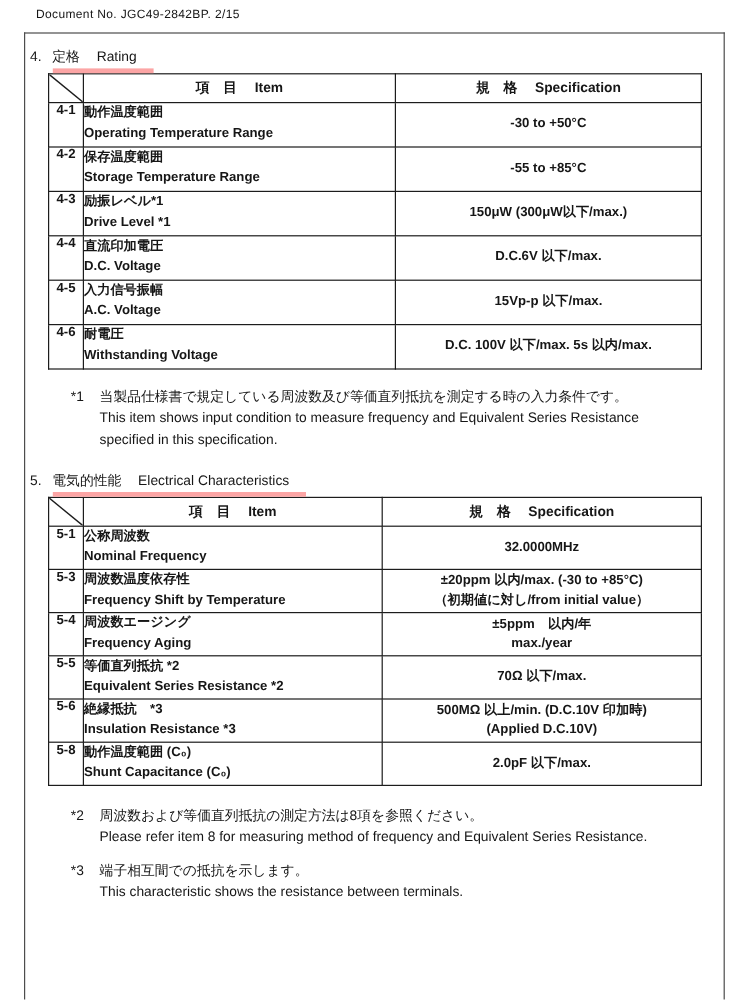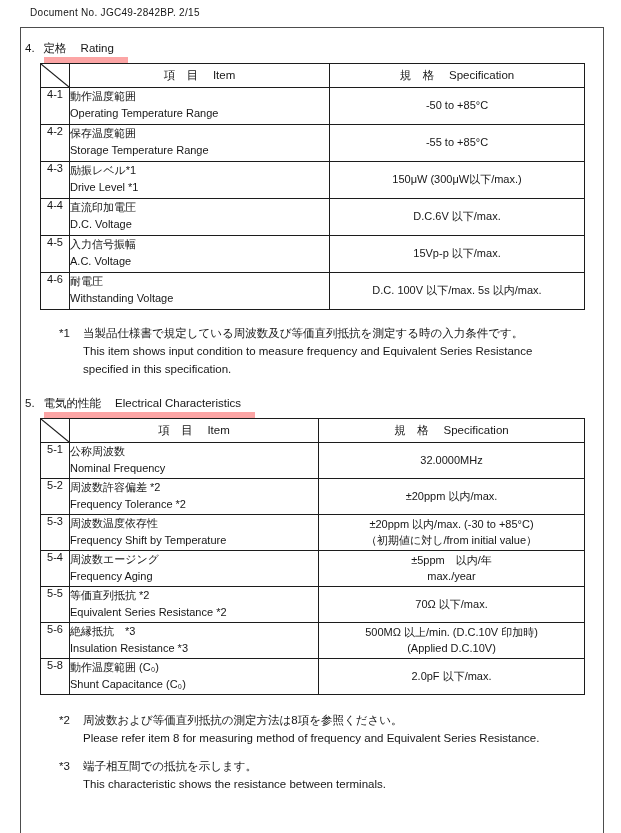--- a/index.html
+++ b/index.html
@@ -21,34 +21,34 @@
     border: 1.5px solid #4d4d4d; border-bottom: none;
     box-sizing: border-box; background: #ffffff;
   }
   .section-title {
     margin: 13px 0 0 4px;
     font-size: 11.5px; line-height: 14px;
     display: flex; align-items: baseline;
   }
   .sec-num { margin-right: 9px; }
   .sec-title-text {
-    border-bottom: 6px solid #fca5a5;
+    border-bottom: 4px solid #fca5a5;
     padding: 0 14px 2px 0;
   }
   .sec-en { margin-left: 14px; }
 
   table.spec-table {
     border-collapse: collapse;
     margin-left: 19px;
     table-layout: fixed;
     width: 544px;
   }
   .spec-table th, .spec-table td {
     border: 1px solid #1c1c1c;
-    font-weight: normal;
+    font-weight: bold;
     padding: 0;
   }
   .head-row { height: 24px; }
   .head-row th { font-size: 11.5px; text-align: center; }
   .t1 .body-row { height: 37px; }
   .t2 .body-row { height: 36px; }
   .no-cell {
     text-align: center; vertical-align: top;
     padding-top: 3px; font-size: 11px; border-radius: 10px;
   }
@@ -108,21 +108,21 @@
       </tr>
     </thead>
     <tbody>
       <tr class="body-row">
         <td class="no-cell">4-1</td>
         <td class="item-cell">
             <div>動作温度範囲</div>
             <div>Operating Temperature Range</div>
           </td>
         <td class="spec-cell">
-            <div>-50  to  +85°C</div>
+            <div>-30  to  +50°C</div>
           </td>
       </tr>
       <tr class="body-row">
         <td class="no-cell">4-2</td>
         <td class="item-cell">
             <div>保存温度範囲</div>
             <div>Storage Temperature Range</div>
           </td>
         <td class="spec-cell">
             <div>-55  to  +85°C</div>
@@ -207,30 +207,20 @@
         <td class="no-cell">5-1</td>
         <td class="item-cell">
             <div>公称周波数</div>
             <div>Nominal Frequency</div>
           </td>
         <td class="spec-cell">
             <div>32.0000MHz</div>
           </td>
       </tr>
       <tr class="body-row">
-        <td class="no-cell">5-2</td>
-        <td class="item-cell">
-            <div>周波数許容偏差 *2</div>
-            <div>Frequency Tolerance *2</div>
-          </td>
-        <td class="spec-cell">
-            <div>±20ppm 以内/max.</div>
-          </td>
-      </tr>
-      <tr class="body-row">
         <td class="no-cell">5-3</td>
         <td class="item-cell">
             <div>周波数温度依存性</div>
             <div>Frequency Shift by Temperature</div>
           </td>
         <td class="spec-cell">
             <div>±20ppm 以内/max. (-30 to +85°C)</div>
             <div>（初期値に対し/from initial value）</div>
           </td>
       </tr>

